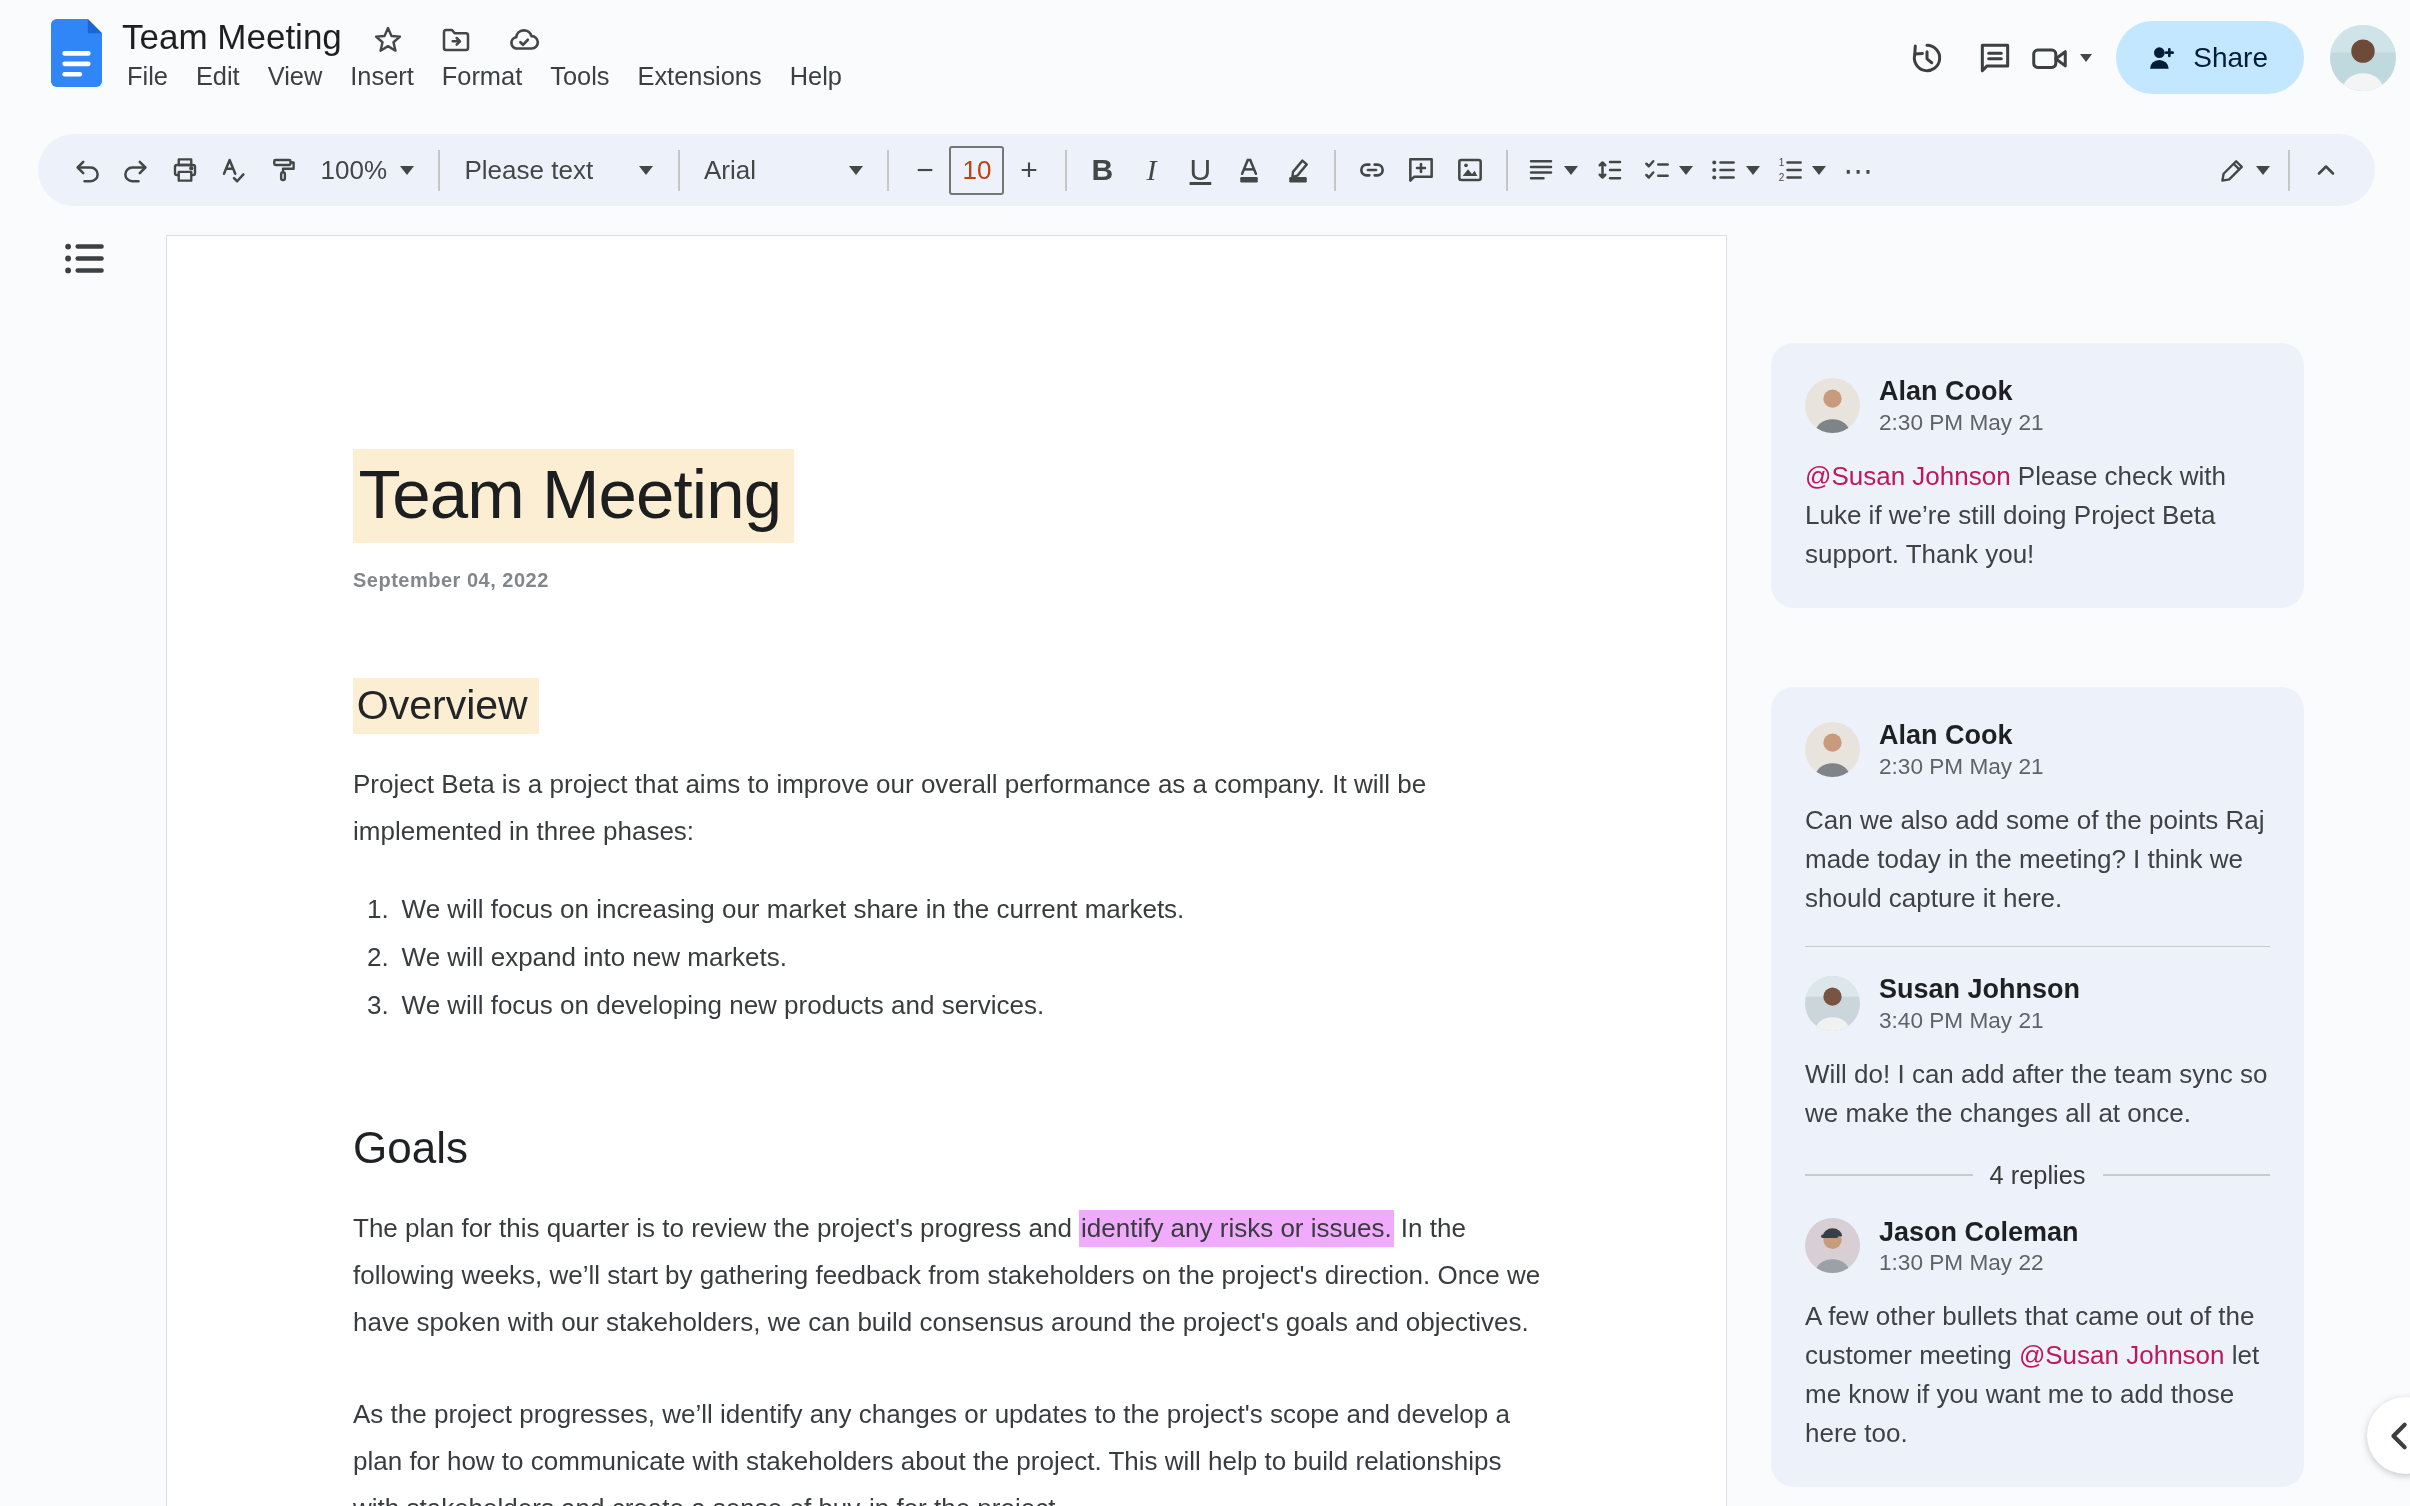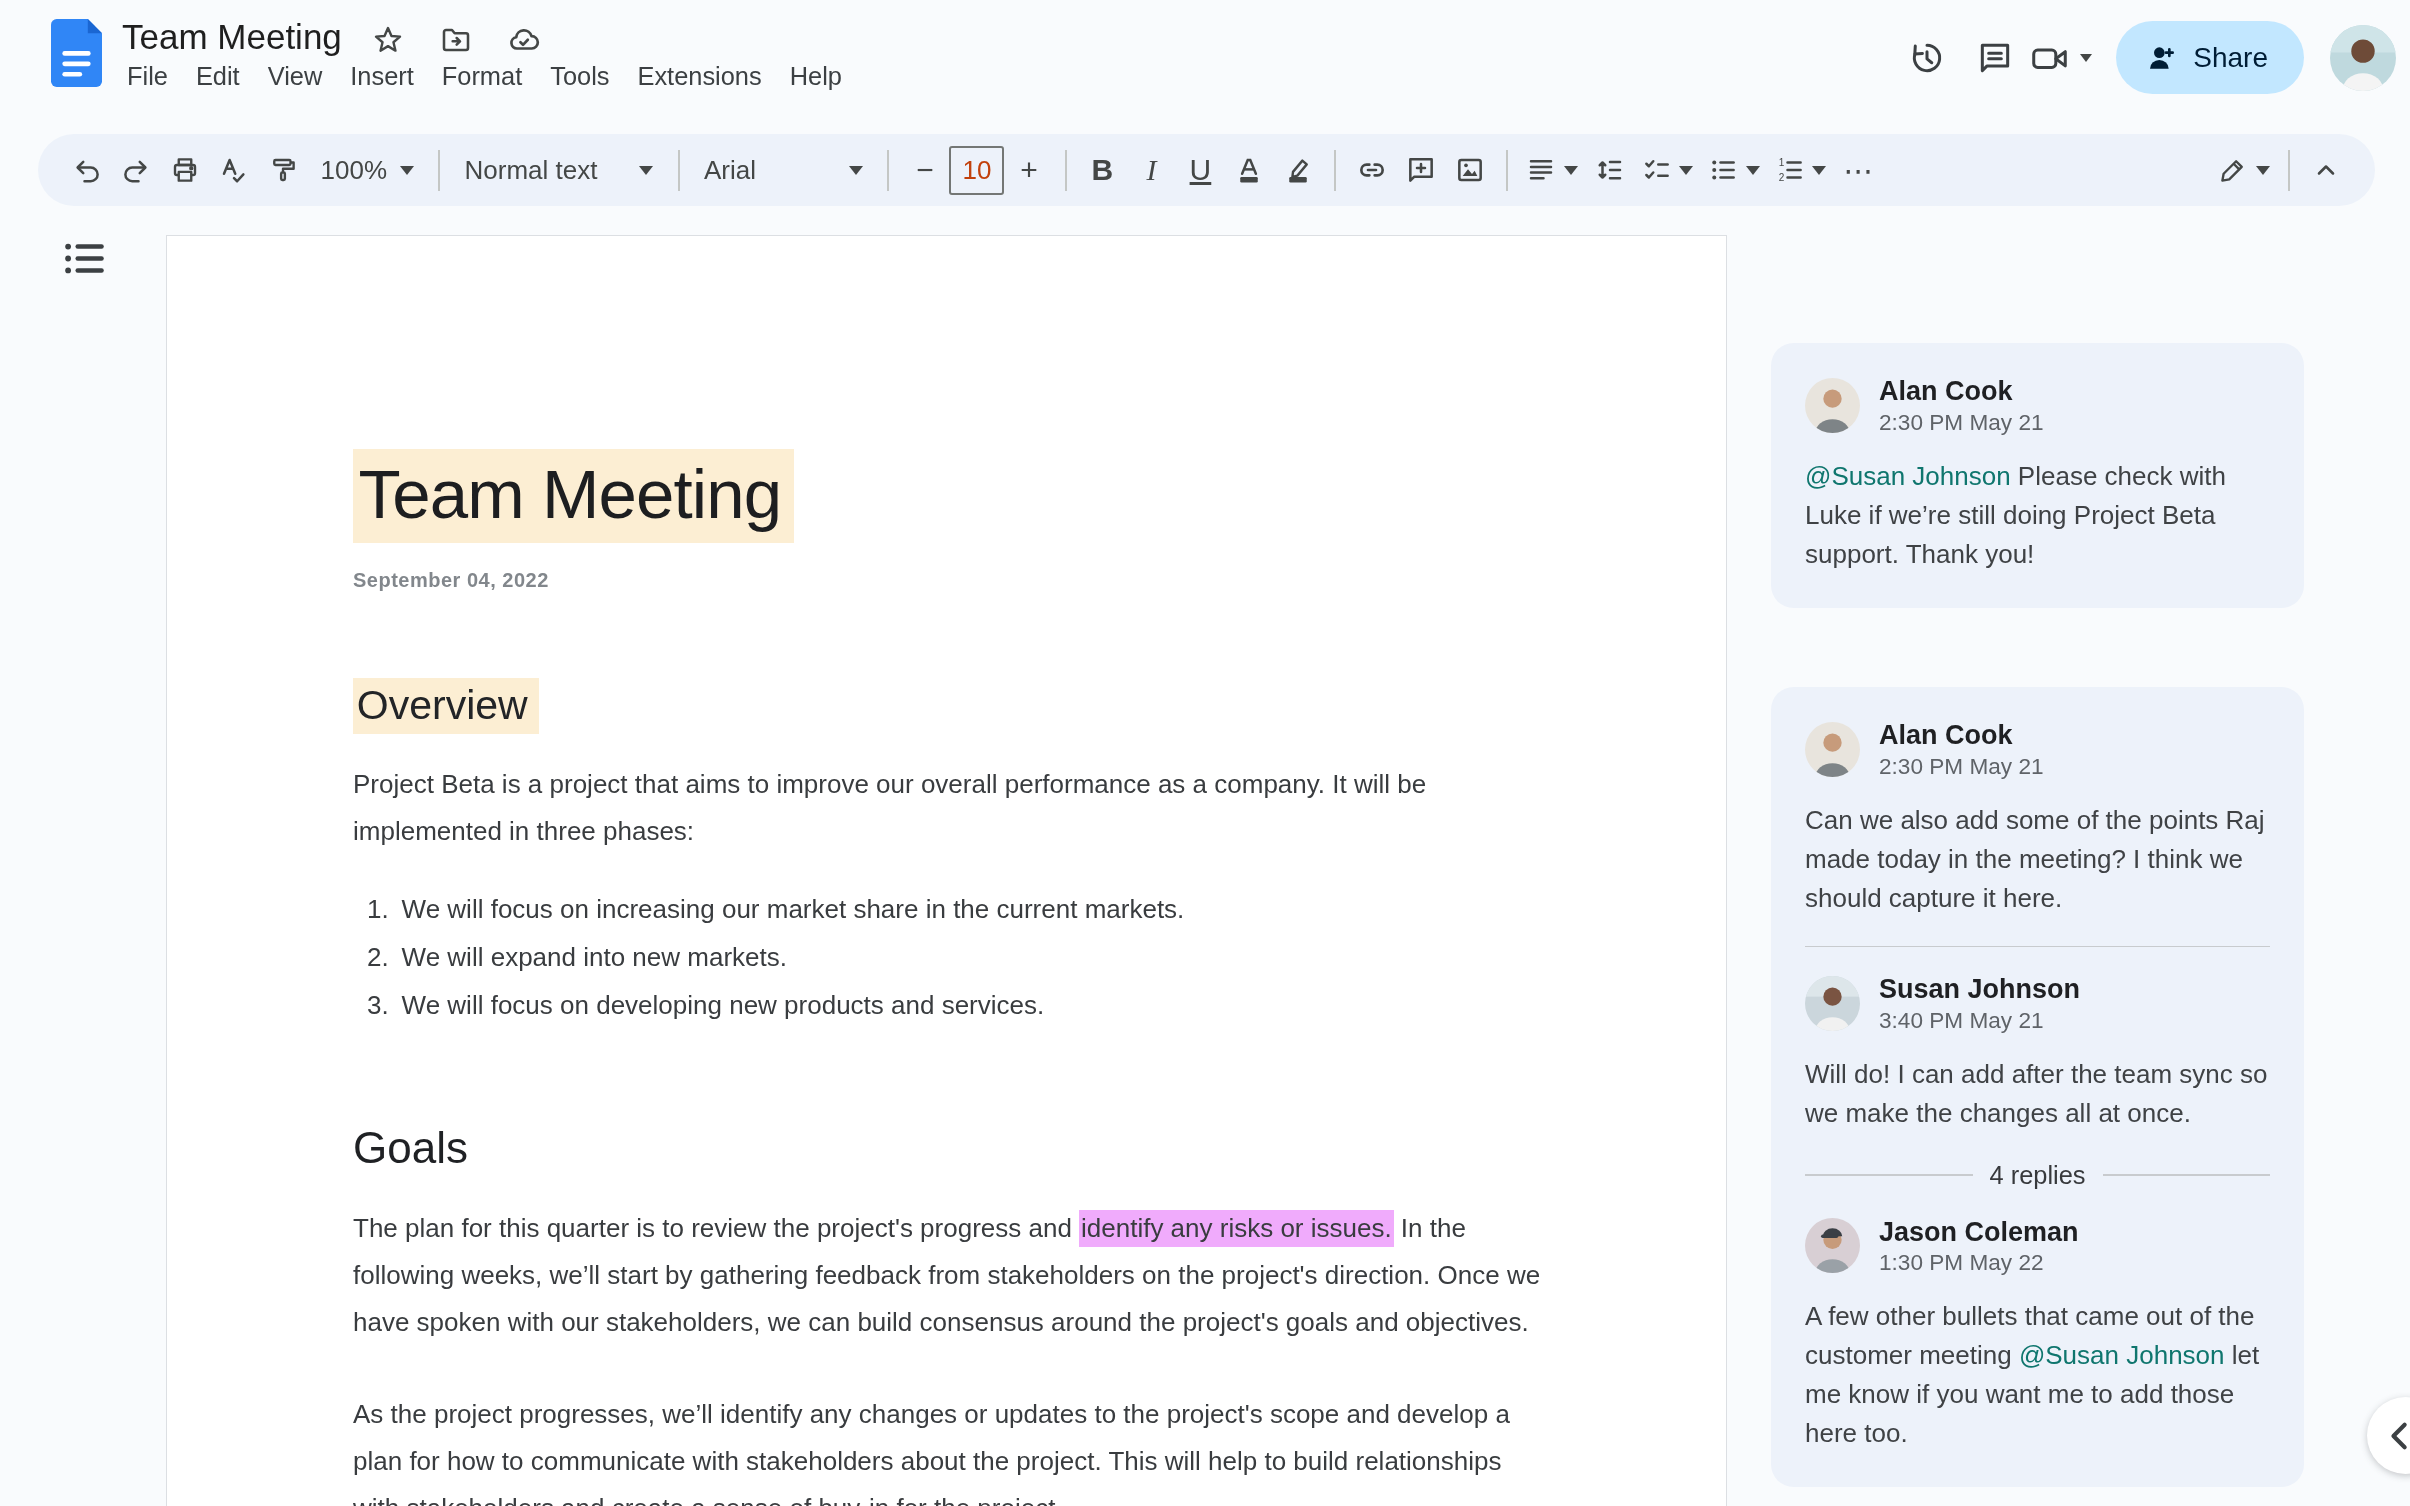--- a/index.html
+++ b/index.html
@@ -68,21 +68,21 @@
   
   .comments { position:absolute; left:1771px; top:0; width:533px; }
   .ccard { position:absolute; left:0; width:533px; background:#edf2fa; border-radius:22.6px; padding:32px 34px 34px 34px; cursor:pointer; }
   .ccard1 { top:343px; }
   .ccard2 { top:687px; }
   .c-head { display:flex; align-items:center; gap:19px; }
   .c-avatar { width:55px; height:55px; border-radius:50%; overflow:hidden; flex:none; }
   .c-name { font-size:27px; font-weight:600; color:#1f2023; line-height:32px; }
   .c-time { font-size:22.6px; color:#5f6368; margin-top:2.8px; }
   .c-body { margin-top:21px; font-size:26px; line-height:39px; color:#3f4245; }
-  .mention { color:#0f766e; cursor:pointer; }
+  .mention { color:#be185d; cursor:pointer; }
   .c-divider { border:none; border-top:1.9px solid #c8cbce; margin:28px 0 26px 0; }
   .replies-row { display:flex; align-items:center; gap:17px; margin:28px 0 26px 0; }
   .replies-row .rline { flex:1; height:1.9px; background:#c8cbce; }
   .replies-label { font-size:25.4px; color:#37393c; white-space:nowrap; }
 
   
   .edge-btn { position:absolute; left:2367px; top:1397px; width:77px; height:77px; border-radius:50%;
     background:#ffffff; border:none; box-shadow:0 1.9px 7.5px rgba(60,64,67,.28); cursor:pointer;
     display:flex; align-items:center; }
   .edge-btn svg { margin-left:19px; }
@@ -209,21 +209,21 @@
     </svg>
   </div>
 
   <div class="tselect">
     <span class="sel-label">100%</span>
     <span class="scaret"></span>
   </div>
   <div class="tdivider"></div>
 
   <div class="tselect" style="width:215px; justify-content:space-between;">
-    <span class="sel-label">Normal text</span>
+    <span class="sel-label">Please text</span>
     <span class="scaret"></span>
   </div>
   <div class="tdivider"></div>
 
   <div class="tselect" style="width:185px; justify-content:space-between;">
     <span class="sel-label">Arial</span>
     <span class="scaret"></span>
   </div>
   <div class="tdivider"></div>
 

